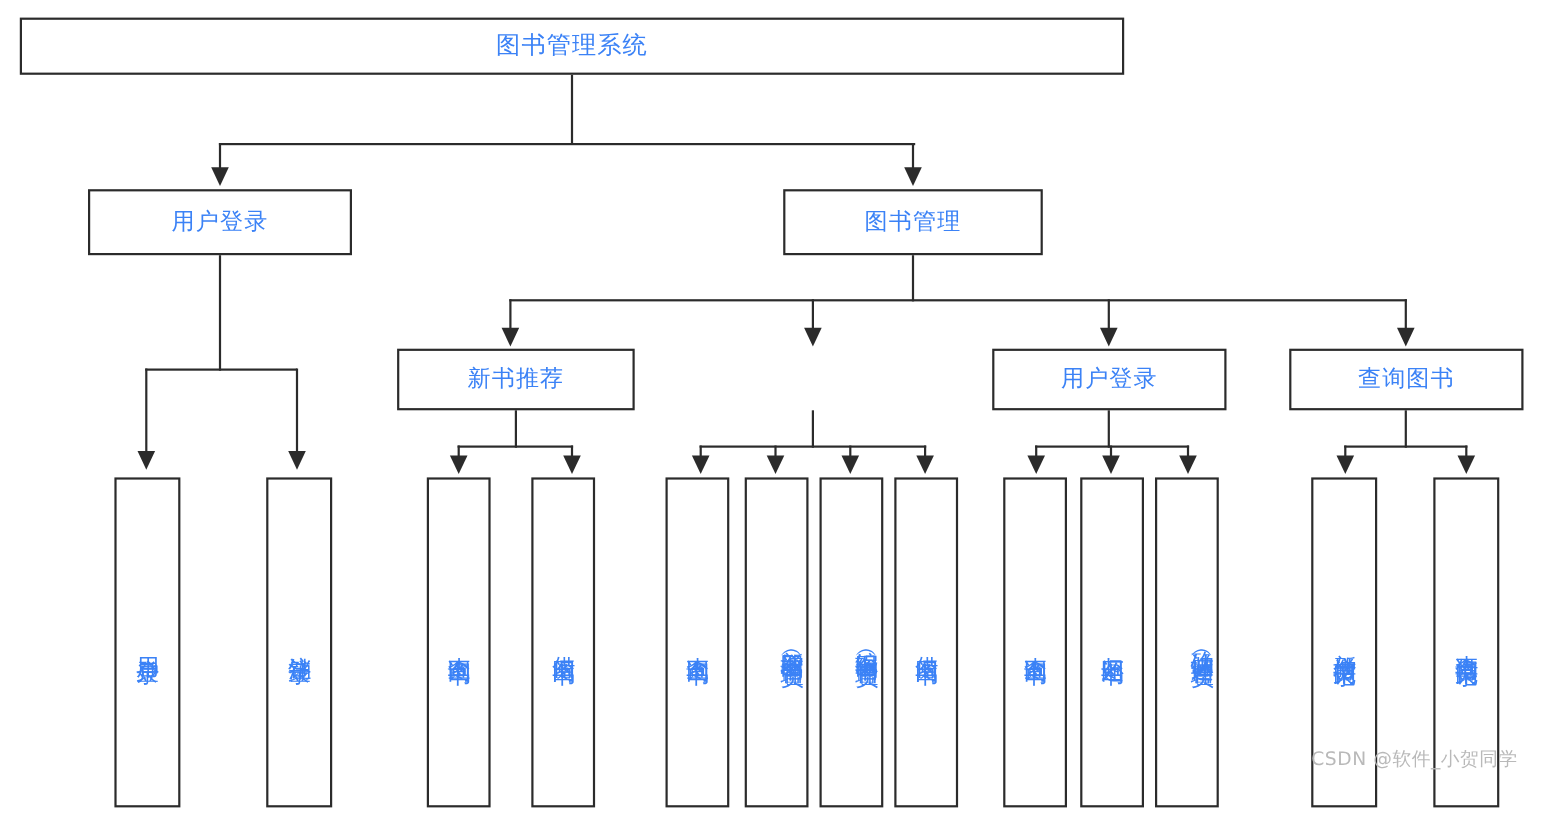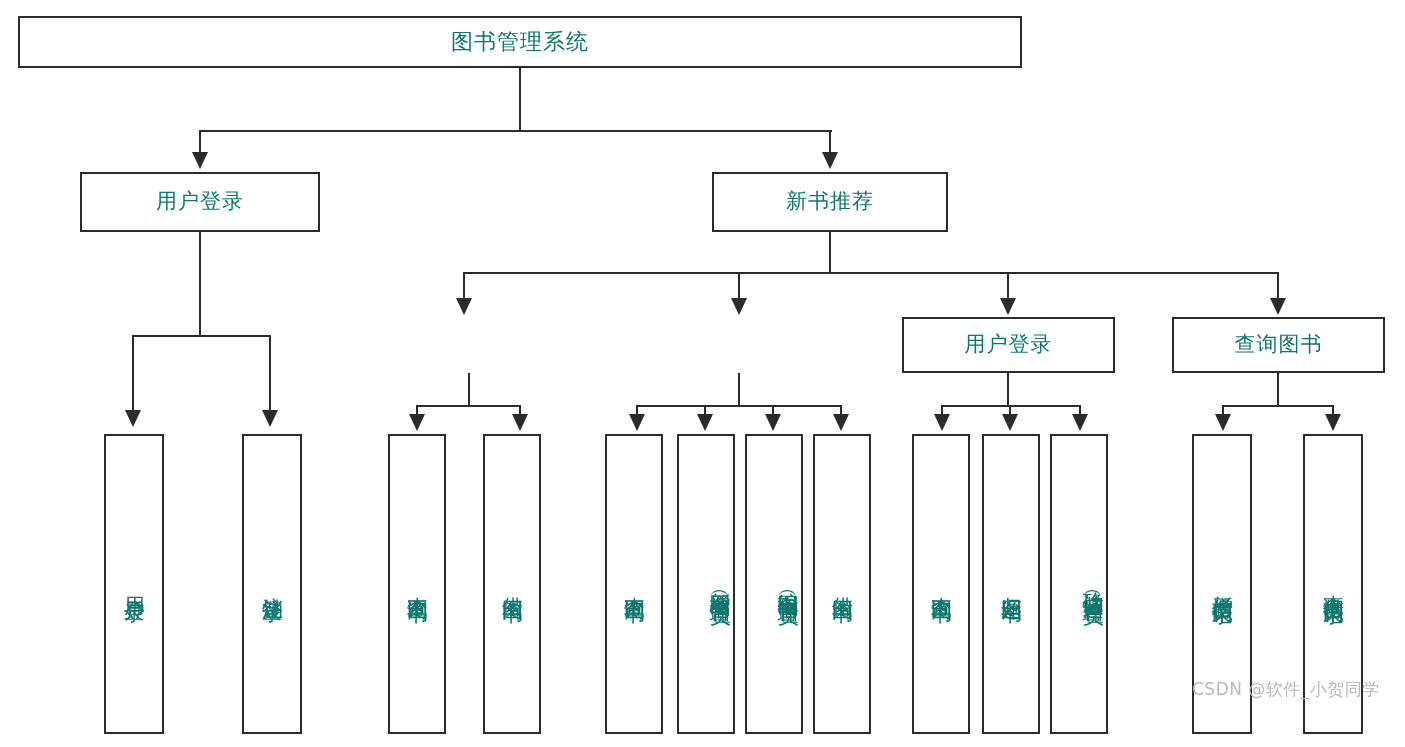--- a/index.html
+++ b/index.html
@@ -16,21 +16,21 @@
     height: 747px;
     background: #ffffff;
     overflow: hidden;
   }
   
   .node {
     position: absolute;
     box-sizing: border-box;
     background: #ffffff;
     border: 2px solid #2b2b2b;
-    color: #0f766e;
+    color: #3b82f6;
     display: flex;
     align-items: center;
     justify-content: center;
     text-align: center;
   }
   .node.h {
     font-size: 21px;
     line-height: 1.1;
     letter-spacing: 1px;
   }
@@ -94,41 +94,44 @@
 
   <div class="ln vln" style="left:199px; top:130px; width:2px; height:24px;"></div>
   <div class="arrow" style="left:192px; top:152px;"></div>
   <div class="ln vln" style="left:829px; top:130px; width:2px; height:24px;"></div>
   <div class="arrow" style="left:822px; top:152px;"></div>
 
   <div class="node h" style="left:80px; top:172px; width:240px; height:60px;">
     <span>用户登录</span>
   </div>
   <div class="node h" style="left:712px; top:172px; width:236px; height:60px;">
-    <span>新书推荐</span>
+    <span>图书管理</span>
   </div>
 
   <div class="ln vln" style="left:199px; top:232px; width:2px; height:105px;"></div>
   <div class="ln hln" style="left:132px; top:335px; width:138px; height:2px;"></div>
   <div class="ln vln" style="left:132px; top:335px; width:2px; height:77px;"></div>
   <div class="arrow" style="left:125px; top:410px;"></div>
   <div class="ln vln" style="left:269px; top:335px; width:2px; height:77px;"></div>
   <div class="arrow" style="left:262px; top:410px;"></div>
 
   <div class="ln vln" style="left:829px; top:232px; width:2px; height:42px;"></div>
   <div class="ln hln" style="left:463px; top:272px; width:816px; height:2px;"></div>
   <div class="ln vln" style="left:463px; top:272px; width:2px; height:28px;"></div>
   <div class="arrow" style="left:456px; top:298px;"></div>
   <div class="ln vln" style="left:738px; top:272px; width:2px; height:28px;"></div>
   <div class="arrow" style="left:731px; top:298px;"></div>
   <div class="ln vln" style="left:1007px; top:272px; width:2px; height:28px;"></div>
   <div class="arrow" style="left:1000px; top:298px;"></div>
   <div class="ln vln" style="left:1277px; top:272px; width:2px; height:28px;"></div>
   <div class="arrow" style="left:1270px; top:298px;"></div>
 
+  <div class="node h" style="left:361px; top:317px; width:216px; height:56px;">
+    <span>新书推荐</span>
+  </div>
   <div class="node h" style="left:902px; top:317px; width:213px; height:56px;">
     <span>用户登录</span>
   </div>
   <div class="node h" style="left:1172px; top:317px; width:213px; height:56px;">
     <span>查询图书</span>
   </div>
 
   <div class="ln vln" style="left:468px; top:373px; width:2px; height:34px;"></div>
   <div class="ln hln" style="left:416px; top:405px; width:105px; height:2px;"></div>
   <div class="ln vln" style="left:416px; top:405px; width:2px; height:12px;"></div>

